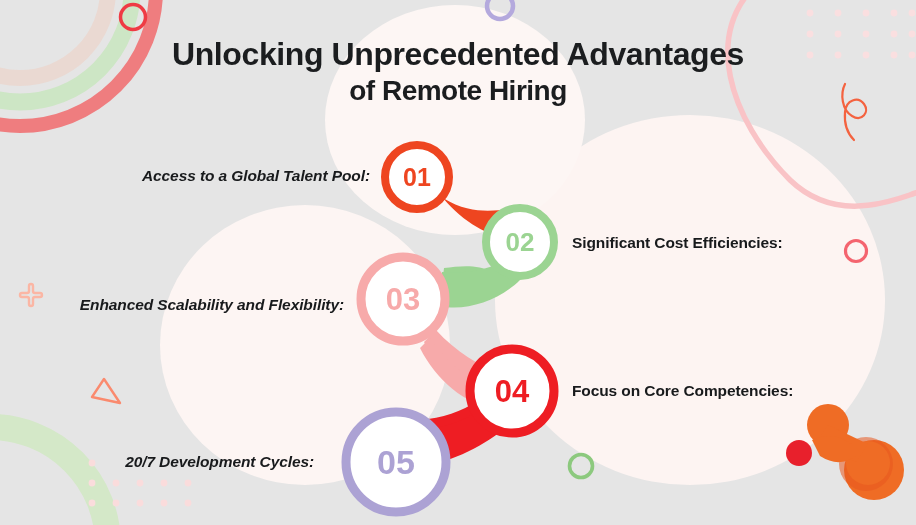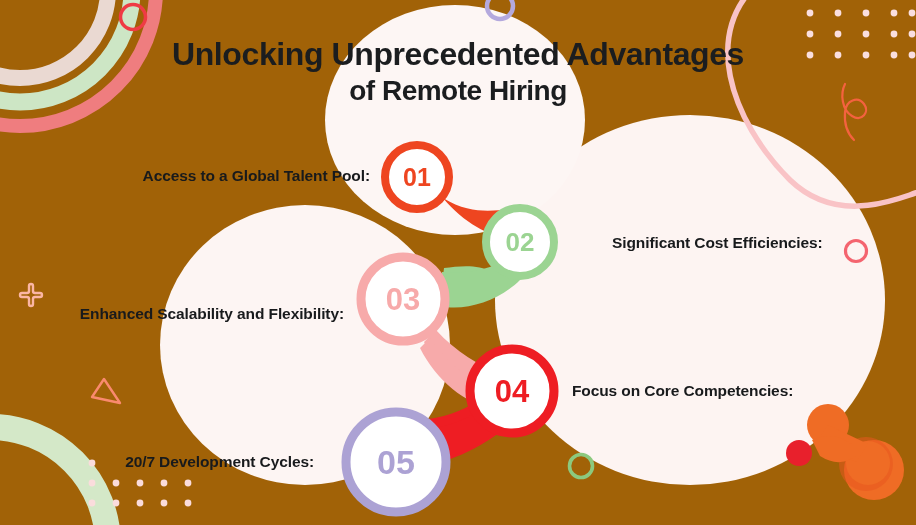--- a/index.html
+++ b/index.html
@@ -2,35 +2,35 @@
 <html><head>
 <meta charset="utf-8">
 <style>
   html,body{margin:0;padding:0;}
   body{
     width:916px;height:525px;overflow:hidden;
     background:#ffffff;
     font-family:"Liberation Sans", sans-serif;
     position:relative;
   }
-  #stage{position:absolute;inset:0;width:916px;height:525px;overflow:hidden;background:#a16207;}
+  #stage{position:absolute;inset:0;width:916px;height:525px;overflow:hidden;background:#e5e5e5;}
   .layer{position:absolute;inset:0;width:916px;height:525px;}
   #bg-deco{z-index:1;}
   #chain{z-index:3;}
   .label{
     position:absolute;z-index:5;
     font-size:15.5px;
     font-weight:600;
     color:#181a1c;
     letter-spacing:-0.1px;
     white-space:nowrap;
     line-height:1;
   }
   .label.right{text-align:left;}
-  .label.left{text-align:left;}
+  .label.left{text-align:left;font-style:italic;}
   #title-wrap{
     position:absolute;z-index:6;left:0;top:38px;width:916px;text-align:center;
     line-height:1.02;
   }
   #title-wrap .t1{
     display:block;font-size:32px;font-weight:800;color:#1b1d1f;letter-spacing:-0.4px;
   }
   #title-wrap .t2{
     display:block;font-size:28px;font-weight:800;color:#1b1d1f;letter-spacing:-0.5px;margin-top:6px;
   }
@@ -147,18 +147,18 @@
       <text x="512" y="391" text-anchor="middle" dominant-baseline="central" font-family="'Liberation Sans', sans-serif" font-size="31" font-weight="700" fill="#ee1d23">04</text>
     </g>
 
     <g>
       <circle cx="396" cy="462" r="50" fill="#ffffff" stroke="#aca2d4" stroke-width="9"></circle>
       <text x="396" y="462" text-anchor="middle" dominant-baseline="central" font-family="'Liberation Sans', sans-serif" font-size="34" font-weight="700" fill="#aca2d4">05</text>
     </g>
   </svg>
 
   <div class="label left" style="right:546px; top:168px;">Access to a Global Talent Pool:</div>
-  <div class="label right" style="left:572px;  top:235px;margin-left:40px;">Significant Cost Efficiencies:</div>
-  <div class="label left" style="right:572px; top:306px;">Enhanced Scalability and Flexibility:</div>
+  <div class="label right" style="left:572px;  top:235px;">Significant Cost Efficiencies:</div>
+  <div class="label left" style="right:572px; top:297px;">Enhanced Scalability and Flexibility:</div>
   <div class="label right" style="left:572px;  top:383px;">Focus on Core Competencies:</div>
   <div class="label left" style="right:602px; top:454px;">20/7 Development Cycles:</div>
 
 </div>
 
 </body></html>

